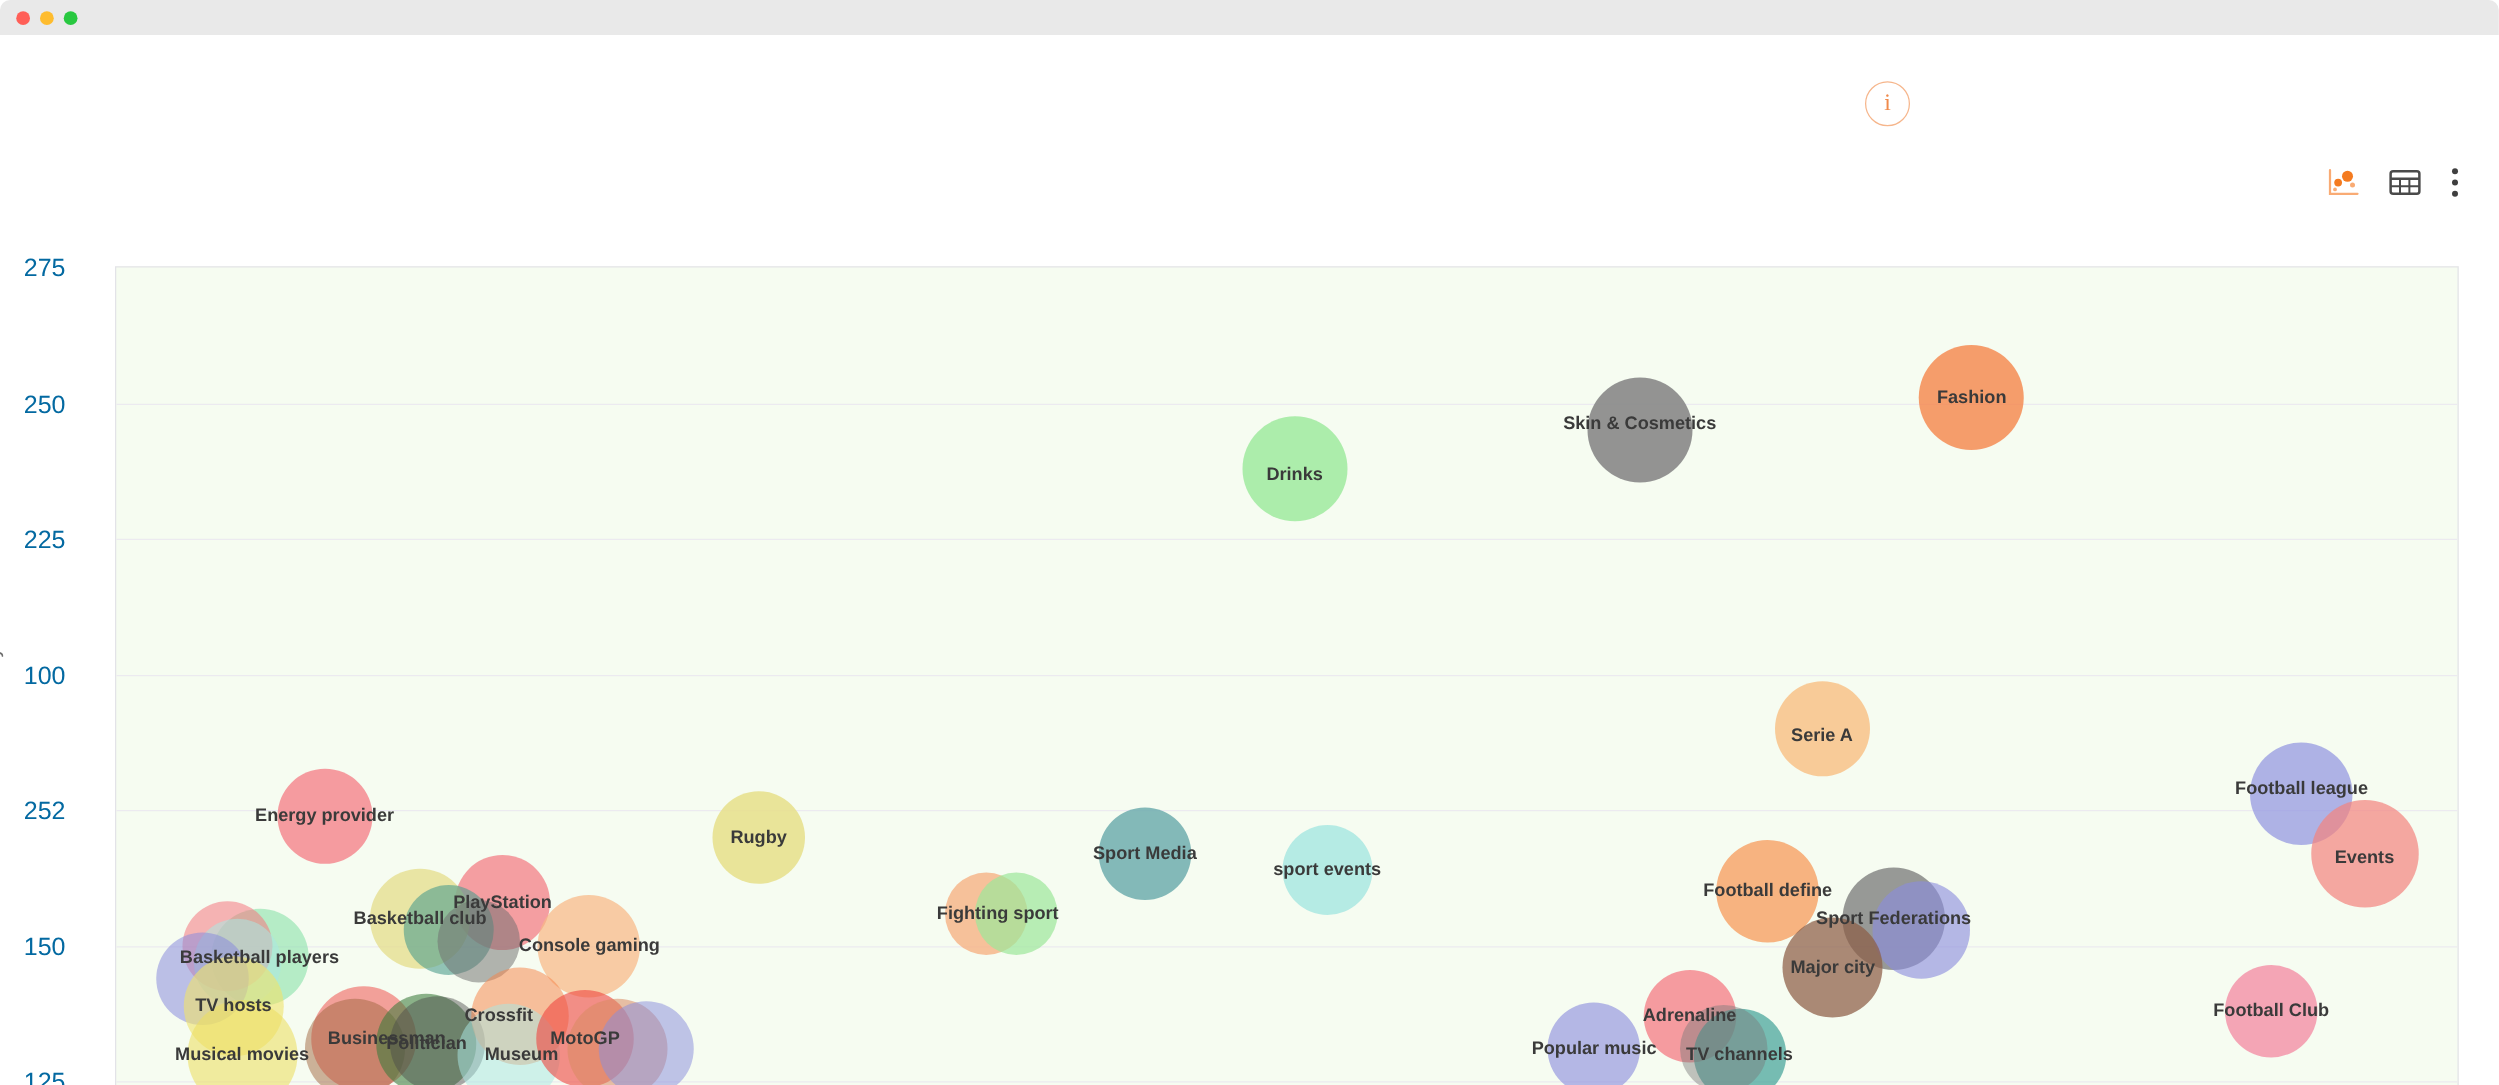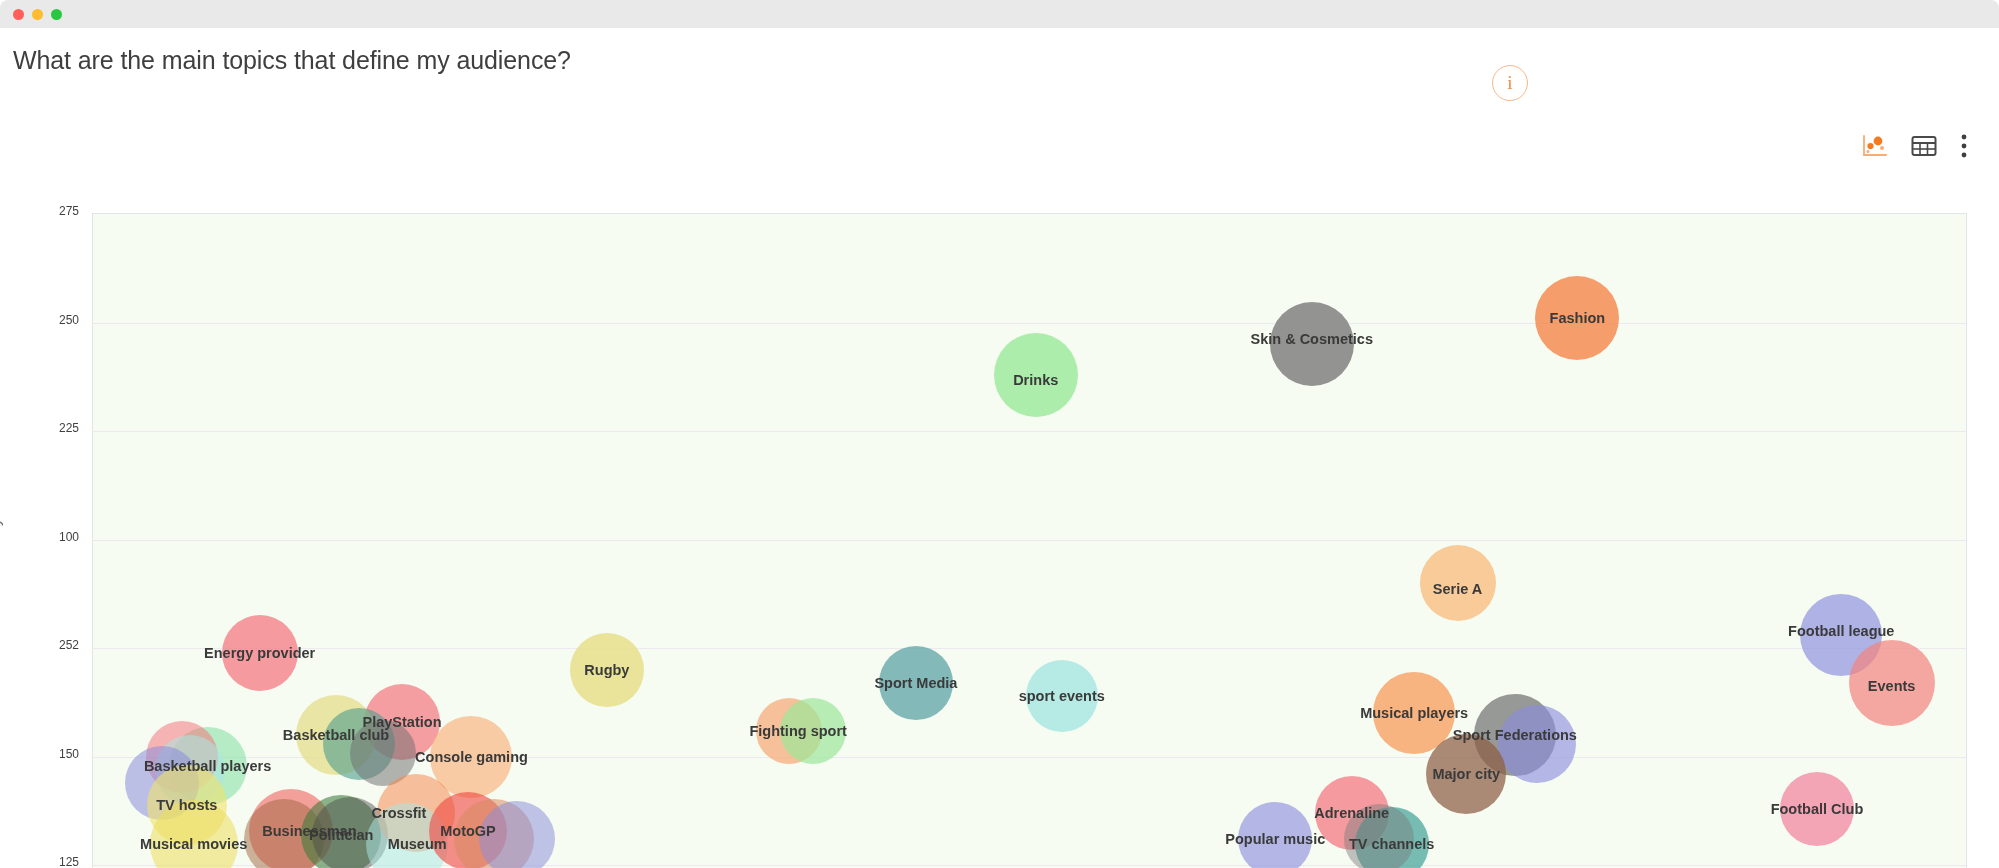--- a/index.html
+++ b/index.html
@@ -91,22 +91,22 @@
     width: 100%; height: 100%;
     overflow: hidden;
   }
   .gridline-h {
     position: absolute; left: 0; width: 100%;
     height: 1px; background: #eceaf0;
   }
   .tick-y {
     position: absolute;
     right: 1920px;
-    font-size: 12px; color: #404040;
-    text-align: right; width: 60px;
+    font-size: 20px; color: #0369a1;
+    text-align: left; width: 60px;
     transform: translateY(-9px);
   }
   #y-axis-title {
     position: absolute;
     left: -14px; top: 430px;
     font-size: 16px; color: #6e6e6e;
     transform: rotate(-90deg);
     transform-origin: left top;
     white-space: nowrap;
   }
@@ -133,21 +133,20 @@
 
 <div id="window-chrome">
   <div class="traffic-lights">
     <div class="tl red"></div>
     <div class="tl yellow"></div>
     <div class="tl green"></div>
   </div>
 </div>
 
 <div id="page-header">
-  <div id="page-title">What are the main topics that define my audience?</div>
 
   <div id="info-icon">
     <span>i</span>
   </div>
 </div>
 
 <div id="chart-toolbar">
 
   <div class="tb-btn">
     <svg width="26" height="24" viewBox="0 0 26 24" aria-hidden="true">
@@ -251,21 +250,21 @@
           <div class="bubble-label" style="left: 1218.75px; top: 125.286px; transform: translate(-50%, -50%);">Skin &amp; Cosmetics</div>
           <div class="bubble-label" style="left: 942.708px; top: 165.686px; transform: translate(-50%, -50%);">Drinks</div>
           <div class="bubble-label" style="left: 1364.58px; top: 375.143px; transform: translate(-50%, -50%);">Serie A</div>
           <div class="bubble-label" style="left: 1748.26px; top: 417.257px; transform: translate(-50%, -50%);">Football league</div>
           <div class="bubble-label" style="left: 1798.61px; top: 472.029px; transform: translate(-50%, -50%);">Events</div>
           <div class="bubble-label" style="left: 166.667px; top: 438.629px; transform: translate(-50%, -50%);">Energy provider</div>
           <div class="bubble-label" style="left: 513.889px; top: 456px; transform: translate(-50%, -50%);">Rugby</div>
           <div class="bubble-label" style="left: 822.917px; top: 469.029px; transform: translate(-50%, -50%);">Sport Media</div>
           <div class="bubble-label" style="left: 968.75px; top: 482.057px; transform: translate(-50%, -50%);">sport events</div>
           <div class="bubble-label" style="left: 705.181px; top: 516.8px; transform: translate(-50%, -50%);">Fighting sport</div>
-          <div class="bubble-label" style="left: 1321.18px; top: 499.429px; transform: translate(-50%, -50%);">Musical players</div>
+          <div class="bubble-label" style="left: 1321.18px; top: 499.429px; transform: translate(-50%, -50%);">Football define</div>
           <div class="bubble-label" style="left: 1421.88px; top: 521.143px; transform: translate(-50%, -50%);">Sport Federations</div>
           <div class="bubble-label" style="left: 1373.26px; top: 560.229px; transform: translate(-50%, -50%);">Major city</div>
           <div class="bubble-label" style="left: 309.028px; top: 508.114px; transform: translate(-50%, -50%);">PlayStation</div>
           <div class="bubble-label" style="left: 243.056px; top: 521.143px; transform: translate(-50%, -50%);">Basketball club</div>
           <div class="bubble-label" style="left: 114.583px; top: 551.543px; transform: translate(-50%, -50%);">Basketball players</div>
           <div class="bubble-label" style="left: 93.75px; top: 590.629px; transform: translate(-50%, -50%);">TV hosts</div>
           <div class="bubble-label" style="left: 100.694px; top: 629.714px; transform: translate(-50%, -50%);">Musical movies</div>
           <div class="bubble-label" style="left: 378.472px; top: 542.857px; transform: translate(-50%, -50%);">Console gaming</div>
           <div class="bubble-label" style="left: 197.917px; top: 616.686px; transform: translate(-50%, -50%); padding-left: 37px;">Businessman</div>
           <div class="bubble-label" style="left: 248.264px; top: 621.029px; transform: translate(-50%, -50%);">Politician</div>

